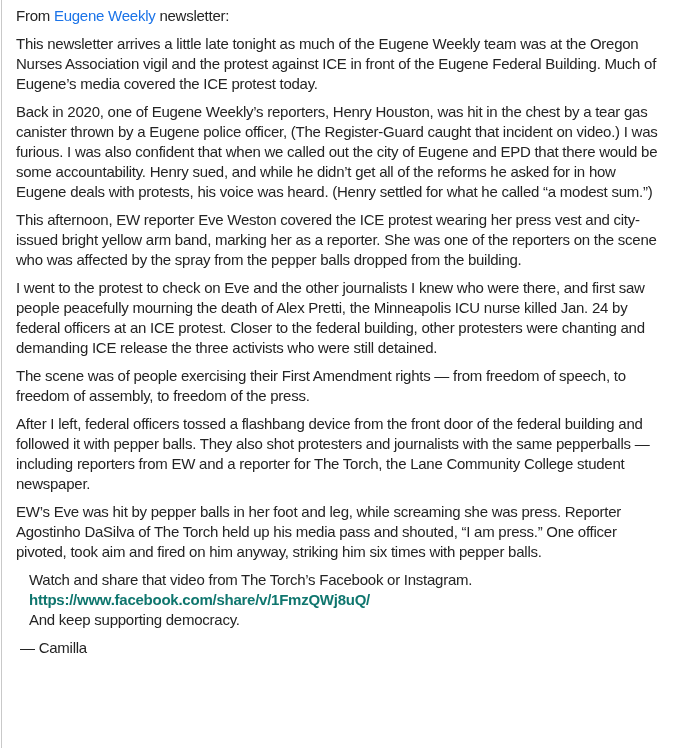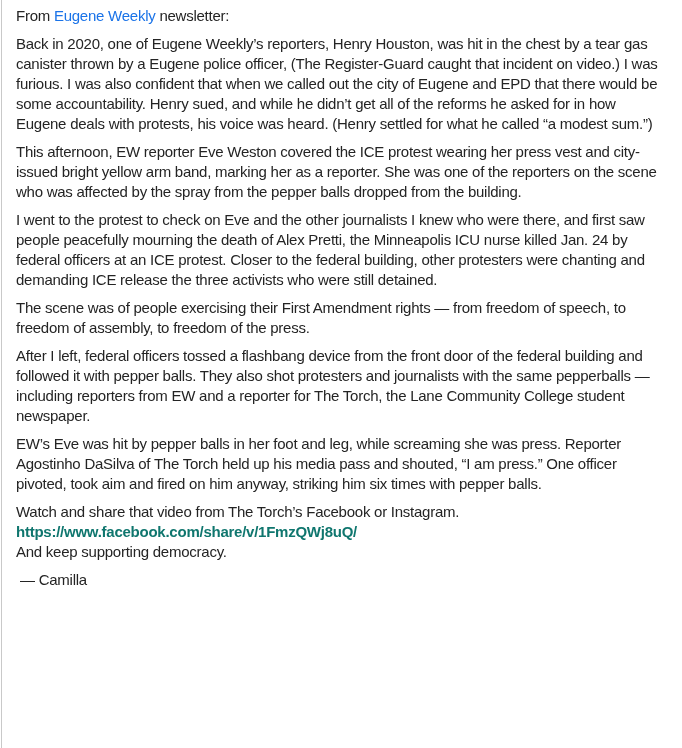--- a/index.html
+++ b/index.html
@@ -42,36 +42,37 @@
   a.inline-link {
     color: #1a73e8;
     text-decoration: none;
     cursor: pointer;
   }
   .url-line {
     font-weight: 700;
     color: #0f766e;
   }
   .closing-block {
-    margin: 0 0 8px 0;
+    margin: 0 0 8px 13px;
   }
   .signature {
     margin: 4px;
   }
 </style>
 </head>
 <body>
 
 <div class="page">
   <div class="left-edge"></div>
 
   <div class="content">
 
     <p class="para"><span>From </span><a class="inline-link">Eugene Weekly</a><span> newsletter:</span></p>
 
+    <p class="para">This newsletter arrives a little late tonight as much of the Eugene Weekly team was at the Oregon Nurses Association vigil and the protest against ICE in front of the Eugene Federal Building. Much of Eugene’s media covered the ICE protest today.</p>
 
 
     <p class="para">Back in 2020, one of Eugene Weekly’s reporters, Henry Houston, was hit in the chest by a tear gas canister thrown by a Eugene police officer, (The Register-Guard caught that incident on video.) I was furious. I was also confident that when we called out the city of Eugene and EPD that there would be some accountability. Henry sued, and while he didn’t get all of the reforms he asked for in how Eugene deals with protests, his voice was heard. (Henry settled for what he called “a modest sum.”)</p>
 
     <p class="para">This afternoon, EW reporter Eve Weston covered the ICE protest wearing her press vest and city-issued bright yellow arm band, marking her as a reporter. She was one of the reporters on the scene who was affected by the spray from the pepper balls dropped from the building.</p>
 
     <p class="para">I went to the protest to check on Eve and the other journalists I knew who were there, and first saw people peacefully mourning the death of Alex Pretti, the Minneapolis ICU nurse killed Jan. 24 by federal officers at an ICE protest. Closer to the federal building, other protesters were chanting and demanding ICE release the three activists who were still detained.</p>
 
     <p class="para">The scene was of people exercising their First Amendment rights — from freedom of speech, to freedom of assembly, to freedom of the press.</p>
 

